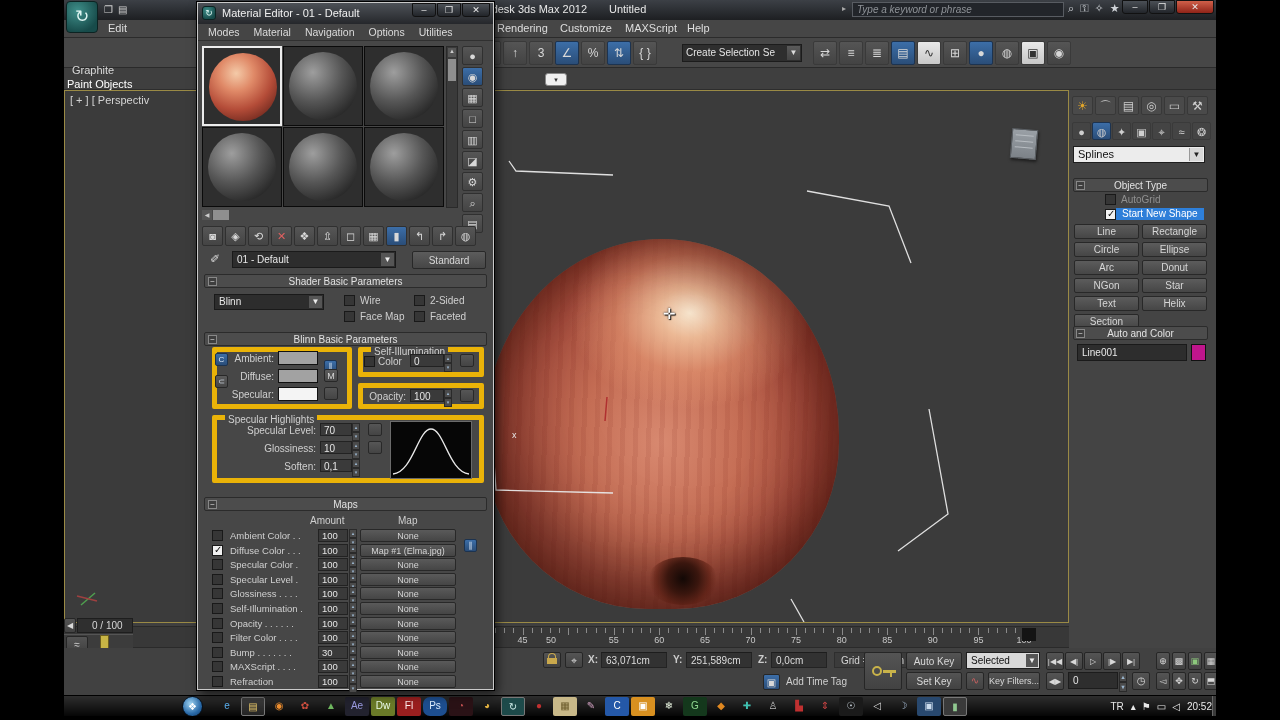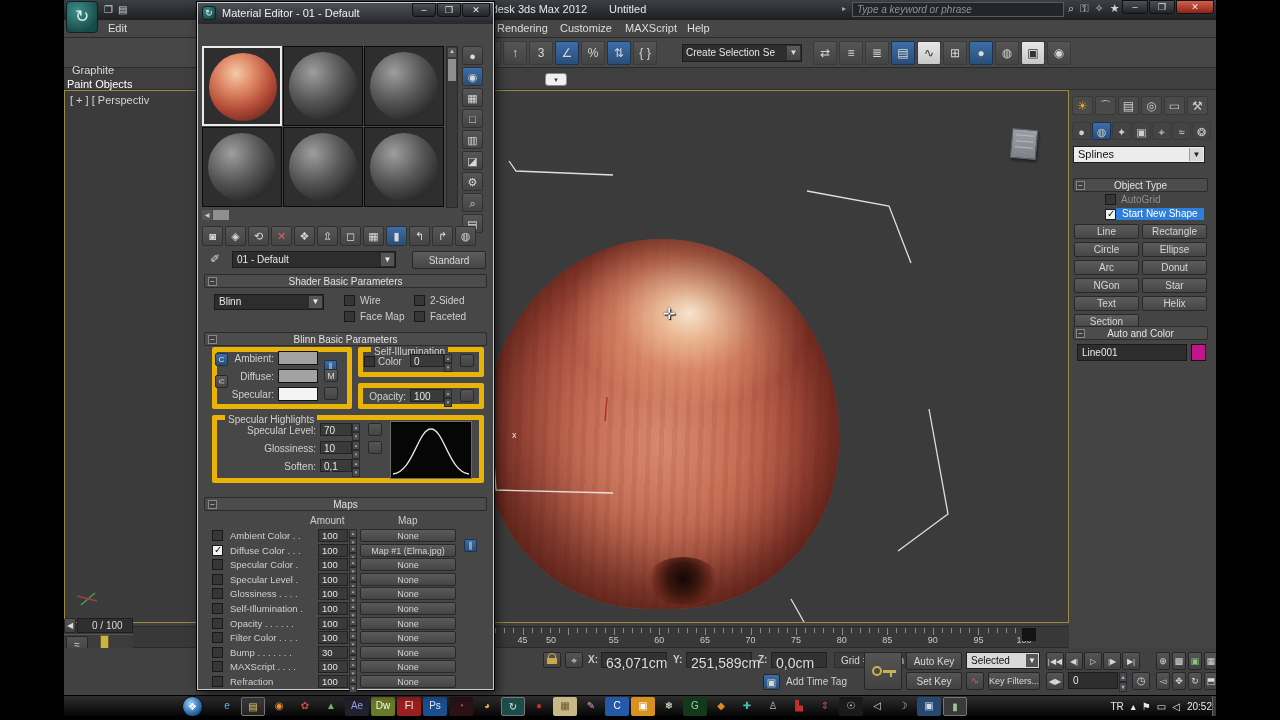--- a/index.html
+++ b/index.html
@@ -99,21 +99,21 @@
     border:1px solid #111; }
 
   
   #timeline { position:absolute; left:0; top:626px; width:1005px; height:22px; background:#383838;
     border-top:1px solid #2a2a2a; border-bottom:1px solid #2a2a2a; }
   .tick { position:absolute; top:1px; width:1px; height:5px; background:#8a8a8a; }
   .ticklabel { position:absolute; top:8px; color:#c8c8c8; font-size:9px; transform:translateX(-50%); }
   #tl-endblock { position:absolute; left:958px; top:1px; width:14px; height:13px; background:#141414; }
   #statusbar { position:absolute; left:0; top:648px; width:1152px; height:47px; background:#414141; }
   .sfield { position:absolute; height:16px; background:#323232; border:1px solid #232323;
-    border-top-color:#1d1d1d; color:#dcdcdc; font-size:14px; padding:2px 4px; }
+    border-top-color:#1d1d1d; color:#dcdcdc; font-size:10px; padding:2px 4px; }
   .slabel { position:absolute; color:#cccccc; font-size:10px; font-weight:bold; }
   .sbtn { position:absolute; background:linear-gradient(#545454,#424242); border:1px solid #262626;
     border-radius:2px; color:#d8d8d8; font-size:10px; text-align:center; }
   .sbtn.hl { background:linear-gradient(#3c6ea8,#2a4d78); }
   #gridbox { position:absolute; left:714px; top:4px; width:126px; height:16px; background:#3b3b3b;
     border:1px solid #2e2e2e; color:#d4d4d4; font-size:10px; padding:2px 6px; }
   #addtag { position:absolute; left:722px; top:28px; color:#cfcfcf; font-size:10px; }
   #tagicon { left:699px; top:26px; width:17px; height:16px; line-height:15px; }
   #keybtn { left:800px; top:4px; width:38px; height:38px; }
   .keyring { position:absolute; left:7px; top:13px; width:10px; height:10px; border:2px solid #c9b34a; border-radius:50%; }
@@ -556,20 +556,27 @@
     <div id="me">
       <div id="me-title">
         <div id="me-icon">↻</div>
         <span id="me-title-text">Material Editor - 01 - Default</span>
         <div id="me-btns">
           <div class="winbtn" style="width:24px;">–</div>
           <div class="winbtn" style="width:24px;">❐</div>
           <div class="winbtn" style="width:28px;">✕</div>
         </div>
       </div>
+      <div id="me-menus">
+          <span>Modes</span>
+          <span>Material</span>
+          <span>Navigation</span>
+          <span>Options</span>
+          <span>Utilities</span>
+        </div>
 
       <div id="me-slots">
           <div class="slot active" style="left: 4px; top: 43px;">
             <div class="ball"></div>
           </div>
           <div class="slot" style="left: 85px; top: 43px;">
             <div class="ball"></div>
           </div>
           <div class="slot" style="left: 166px; top: 43px;">
             <div class="ball"></div>
@@ -848,21 +855,21 @@
     <div id="startorb">❖</div>
     <div id="tk-icons" style="position:absolute; left:150px; top:0; display:flex;">
         <div class="tkicon" style="color: rgb(90, 176, 240);">e</div>
         <div class="tkicon boxed" style="color: rgb(232, 200, 106);">▤</div>
         <div class="tkicon" style="color: rgb(240, 144, 48);">◉</div>
         <div class="tkicon" style="color: rgb(208, 80, 64);">✿</div>
         <div class="tkicon" style="color: rgb(112, 184, 96);">▲</div>
         <div class="tkicon" style="background: rgb(34, 34, 46); color: rgb(154, 154, 224);">Ae</div>
         <div class="tkicon" style="background: rgb(106, 122, 40); color: rgb(238, 255, 238);">Dw</div>
         <div class="tkicon" style="background: rgb(154, 31, 31); color: rgb(255, 238, 238);">Fl</div>
-        <div class="tkicon" style="background: rgb(29, 78, 143); color: rgb(221, 238, 255);">Ps</div>
+        <div class="tkicon" style="background: rgb(29, 78, 143); color: rgb(221, 238, 255); border-radius: 7px;">Ps</div>
         <div class="tkicon" style="background: rgb(42, 18, 22); color: rgb(192, 80, 80);">◔</div>
         <div class="tkicon" style="color: rgb(224, 176, 64);">◕</div>
         <div class="tkicon boxed" style="background: rgb(29, 74, 74); color: rgb(207, 238, 234);">↻</div>
         <div class="tkicon" style="color: rgb(192, 48, 48);">●</div>
         <div class="tkicon" style="background: rgb(200, 184, 136); color: rgb(106, 90, 42);">▦</div>
         <div class="tkicon" style="color: rgb(208, 160, 192);">✎</div>
         <div class="tkicon" style="background: rgb(36, 88, 168); color: rgb(255, 255, 255);">C</div>
         <div class="tkicon" style="background: rgb(216, 144, 32); color: rgb(255, 255, 255);">▣</div>
         <div class="tkicon" style="color: rgb(232, 244, 224);">❄</div>
         <div class="tkicon" style="background: rgb(20, 56, 28); color: rgb(144, 216, 144);">G</div>

